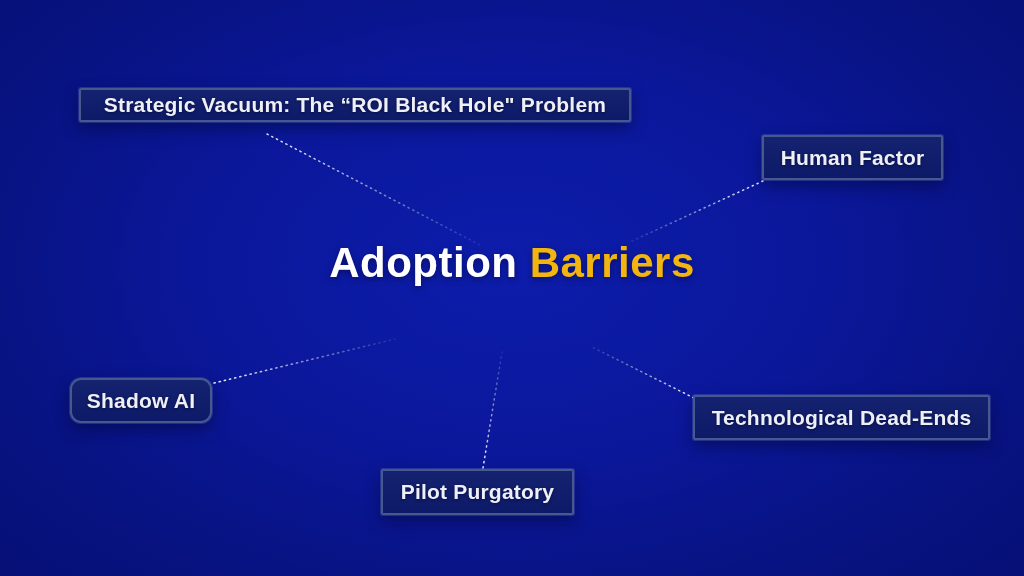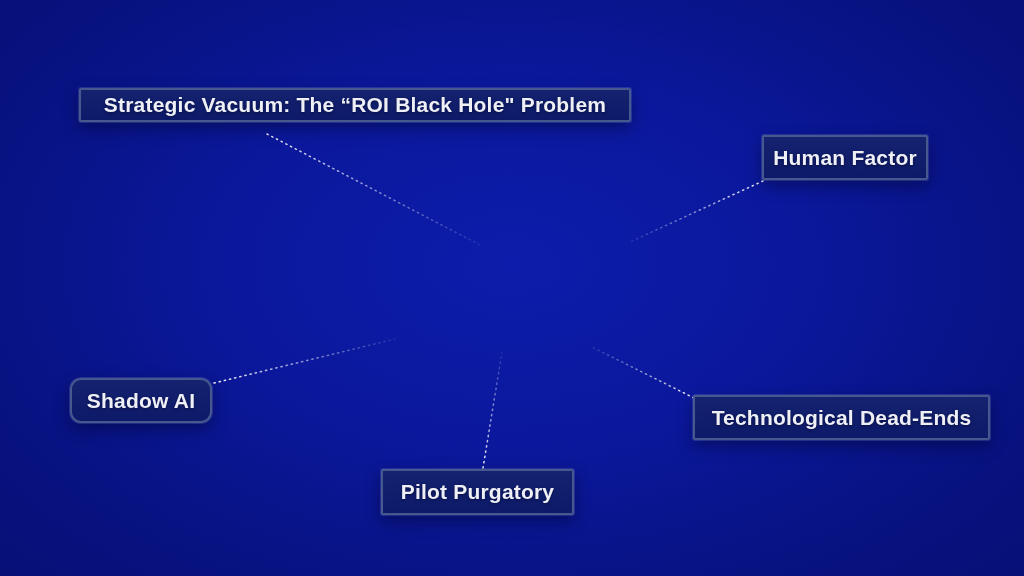--- a/index.html
+++ b/index.html
@@ -55,21 +55,21 @@
       0 6px 16px rgba(2, 6, 40, 0.45);
     color: #eef0f6;
     font-size: 21px;
     font-weight: bold;
     white-space: nowrap;
     letter-spacing: 0.2px;
     text-shadow: 0 1px 3px rgba(0, 0, 30, 0.5);
     cursor: default;
   }
   #node-strategic-vacuum   { left: 57px;  top: 88px;  width: 552px; height: 34px; margin-left: 22px; }
-  #node-human-factor       { left: 762px; top: 135px; width: 166px; height: 45px; }
+  #node-human-factor       { left: 762px; top: 135px; width: 181px; height: 45px; }
   #node-shadow-ai          { left: 70px;  top: 378px; width: 142px; height: 45px; border-radius: 11px; }
   #node-pilot-purgatory    { left: 381px; top: 469px; width: 193px; height: 46px; }
   #node-technological-dead-ends { left: 693px; top: 395px; width: 297px; height: 45px; text-align: center; }
 </style>
 </head>
 <body>
 
 <div class="stage">
 
   <svg class="connectors" viewBox="0 0 1024 576" xmlns="http://www.w3.org/2000/svg">
@@ -96,20 +96,21 @@
       </linearGradient>
     </defs>
     <line x1="267" y1="134" x2="480" y2="245" stroke="url(#g1)" stroke-width="1.5" stroke-dasharray="1.3 4" stroke-linecap="round"></line>
     <line x1="763" y1="181" x2="630" y2="242" stroke="url(#g2)" stroke-width="1.5" stroke-dasharray="1.3 4" stroke-linecap="round"></line>
     <line x1="214" y1="383" x2="395" y2="339" stroke="url(#g3)" stroke-width="1.5" stroke-dasharray="1.3 4" stroke-linecap="round"></line>
     <line x1="483" y1="468" x2="502" y2="352" stroke="url(#g4)" stroke-width="1.5" stroke-dasharray="1.3 4" stroke-linecap="round"></line>
     <line x1="694" y1="398" x2="590" y2="346" stroke="url(#g5)" stroke-width="1.5" stroke-dasharray="1.3 4" stroke-linecap="round"></line>
   </svg>
 
   <div class="central-topic">
+    <div class="t-line"><span>Adoption </span><span class="accent">Barriers</span></div>
   </div>
 
   <div class="node" id="node-strategic-vacuum">Strategic Vacuum: The “ROI Black Hole" Problem</div>
 
   <div class="node" id="node-human-factor">Human Factor</div>
 
   <div class="node" id="node-shadow-ai">Shadow AI</div>
 
   <div class="node" id="node-pilot-purgatory">Pilot Purgatory</div>
 

